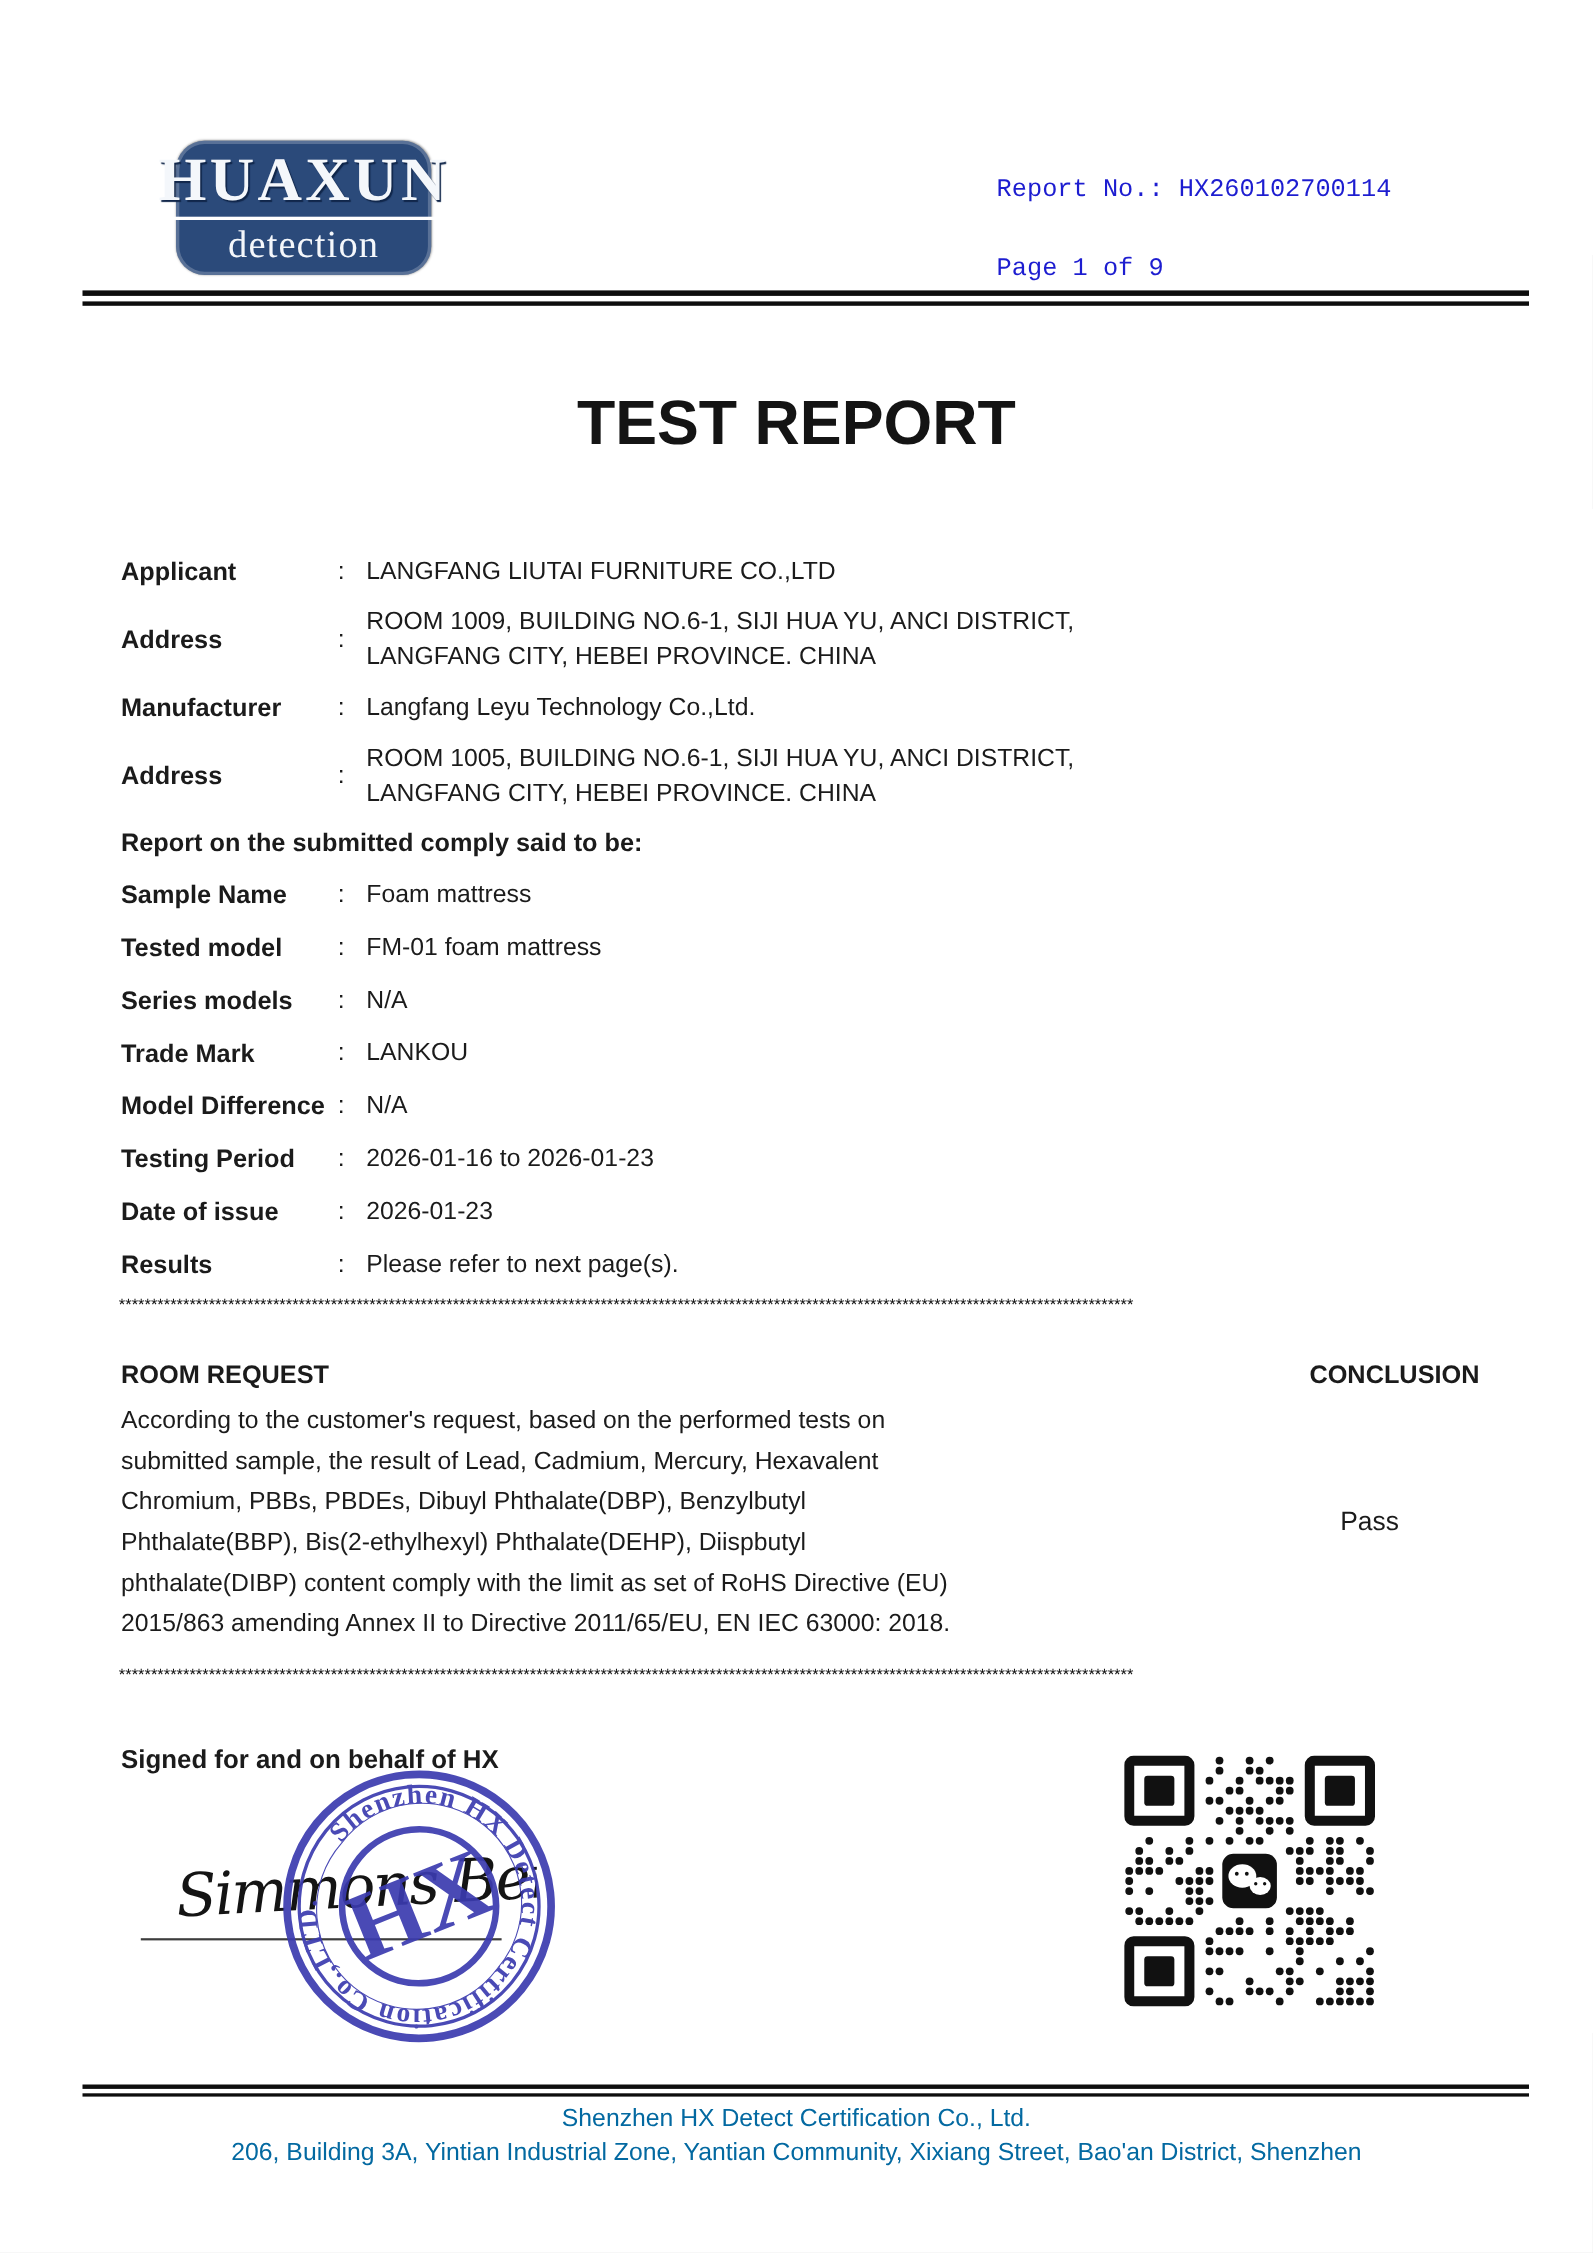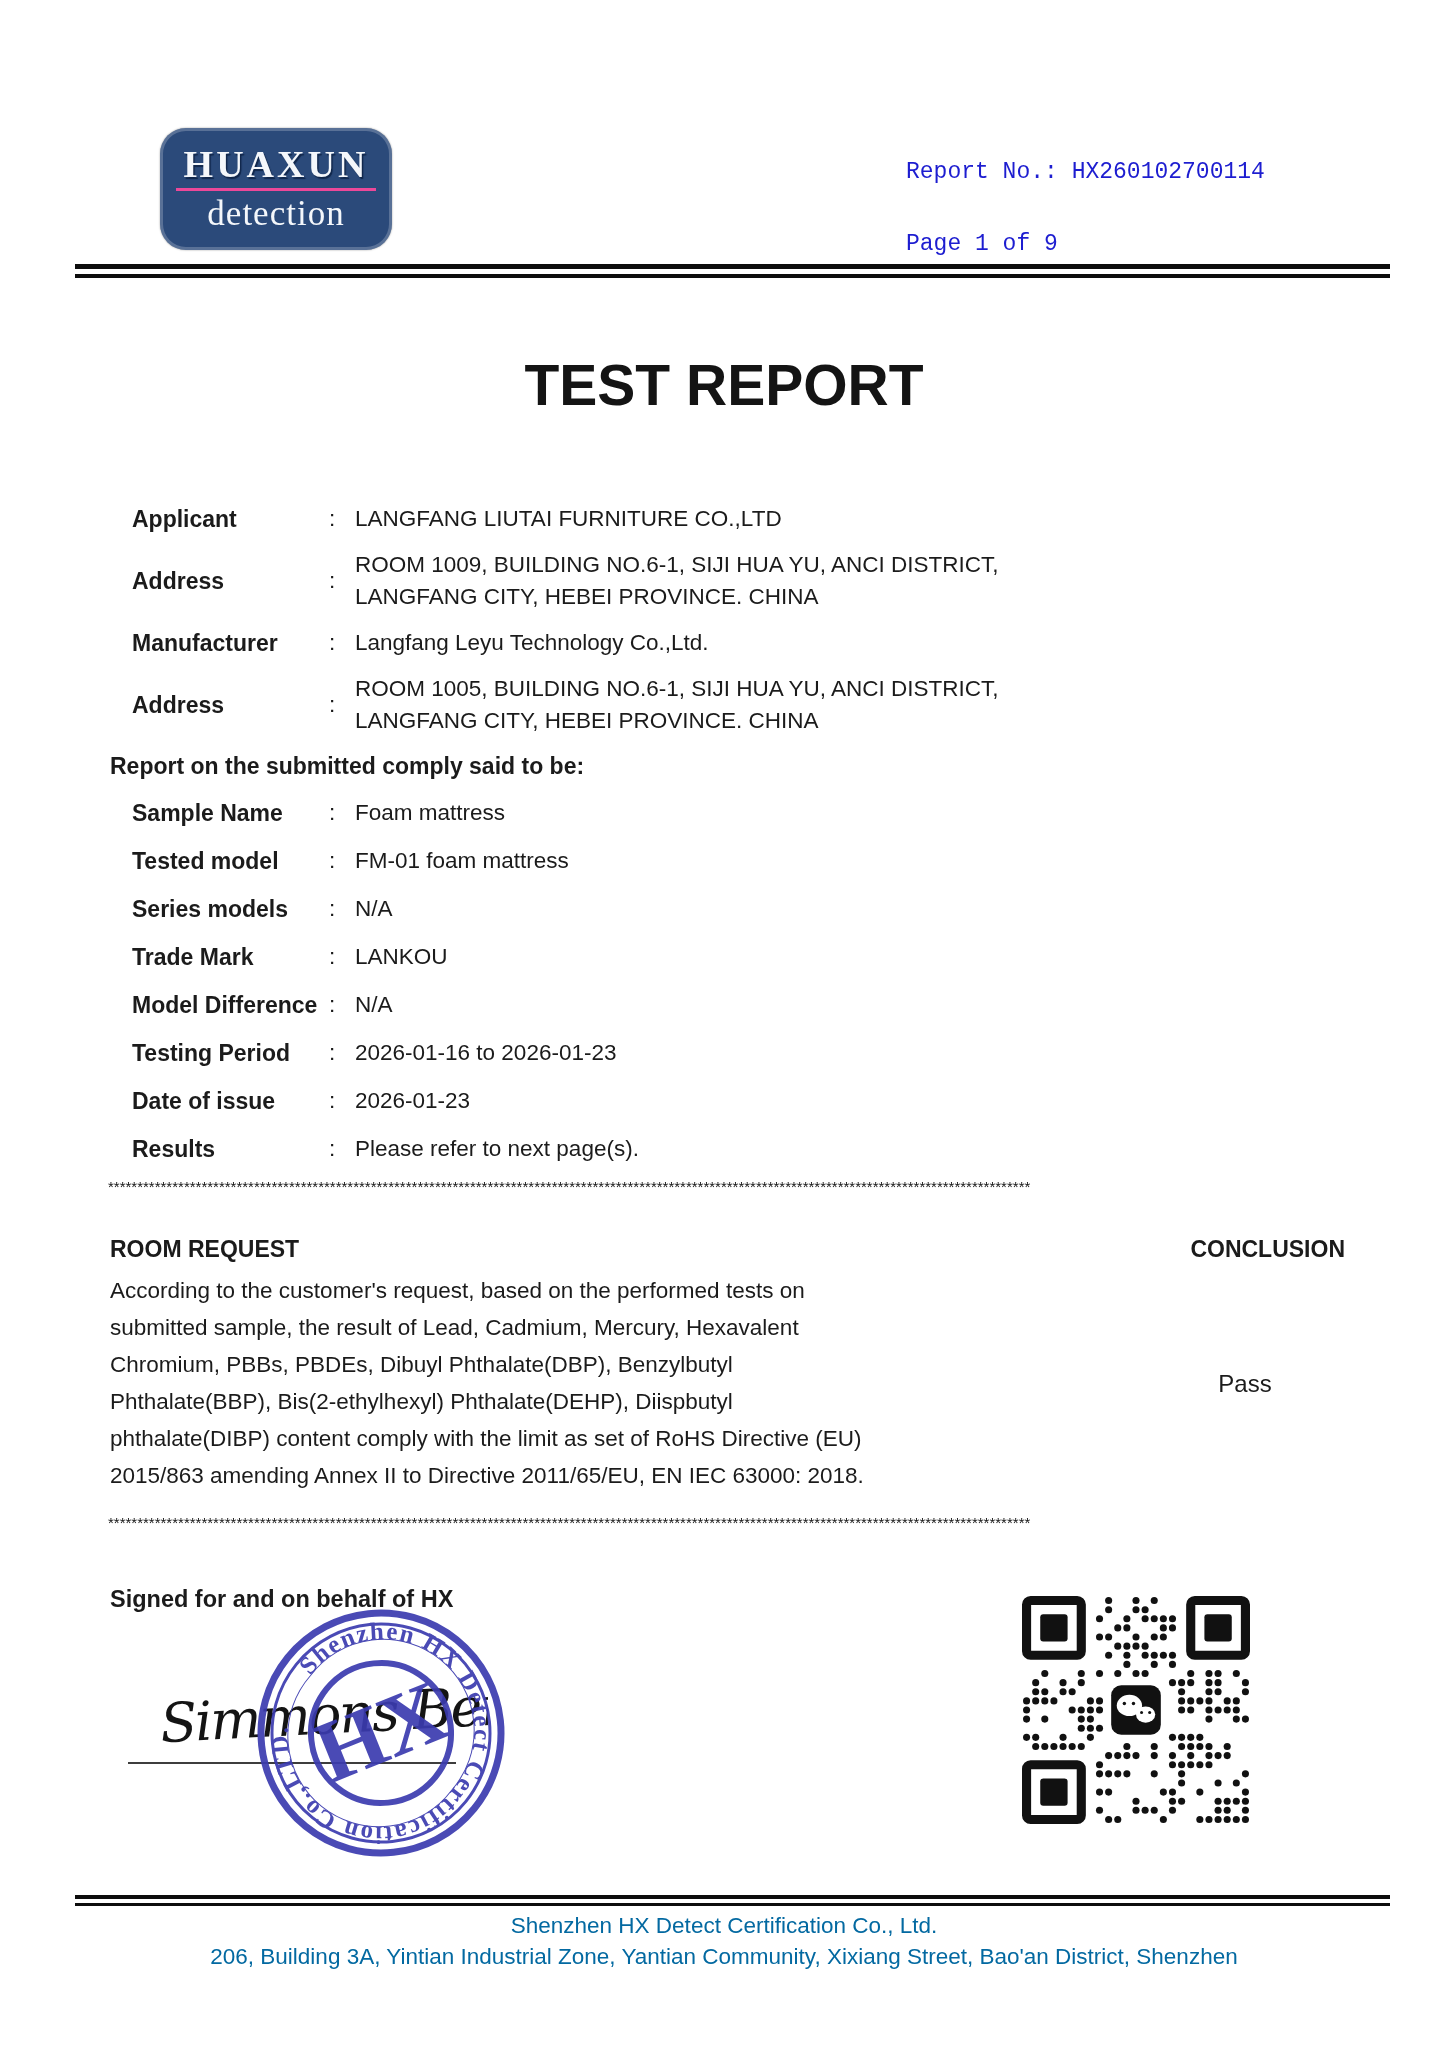--- a/index.html
+++ b/index.html
@@ -11,22 +11,22 @@
 
   
   .logo {
     position:absolute; left:160px; top:128px; width:232px; height:122px;
     background:var(--logo-bg); border-radius:26px;
     display:flex; flex-direction:column; align-items:center; justify-content:center;
     color:#f4f7fb; font-family:"Liberation Serif", serif;
     box-shadow: inset 0 0 0 3px rgba(255,255,255,.22), 0 0 2px rgba(0,0,0,.4);
   }
   .logo-top {
-    font-size:38px; font-weight:bold; letter-spacing:3px; line-height:1;
-    padding:0 8px 5px; border-bottom:3px solid #ec4899;
+    font-size:56px; font-weight:bold; letter-spacing:3px; line-height:1;
+    padding:0 8px 5px; border-bottom:3px solid #ffffff;
     text-shadow:1.5px 1.5px 1px #10264a;
   }
   .logo-bottom { font-size:35px; margin-top:3px; letter-spacing:1px; }
 
   .hdr-right {
     position:absolute; left:906px; color:var(--hdr-blue);
     font-family:"Liberation Mono", monospace; font-size:23px; white-space:nowrap;margin-top:13px;
   }
   .hdr-report { top:146px; }
   .hdr-page   { top:218px; }
@@ -41,21 +41,21 @@
   .title {
     position:absolute; top:352px; left:0; width:100%; text-align:center;
     font-size:57px; font-weight:bold; color:#141414;
   }
 
   
   .fields { position:absolute; left:110px; top:495px; width:1080px; }
   .frow { display:flex; align-items:center; height:48px; font-size:22.5px; }
   .frow.multi { height:76px; }
   .frow.heading { height:46px; font-weight:bold; font-size:23px; }
-  .flabel { width:197px; flex:none; font-weight:bold; font-size:23px;margin-left:22px; }
+  .flabel { width:197px; flex:none; font-weight:bold; font-size:23px; }
   .fcolon { width:26px; flex:none; }
   .fvalue { white-space:pre-line; line-height:32px; }
 
   .divider {
     position:absolute; left:108px; width:1240px; height:18px;
     font-size:15px; white-space:nowrap; overflow:hidden; color:#141414;
   }
   .divider-1 { top:1178px; }
   .divider-2 { top:1514px; }
 

